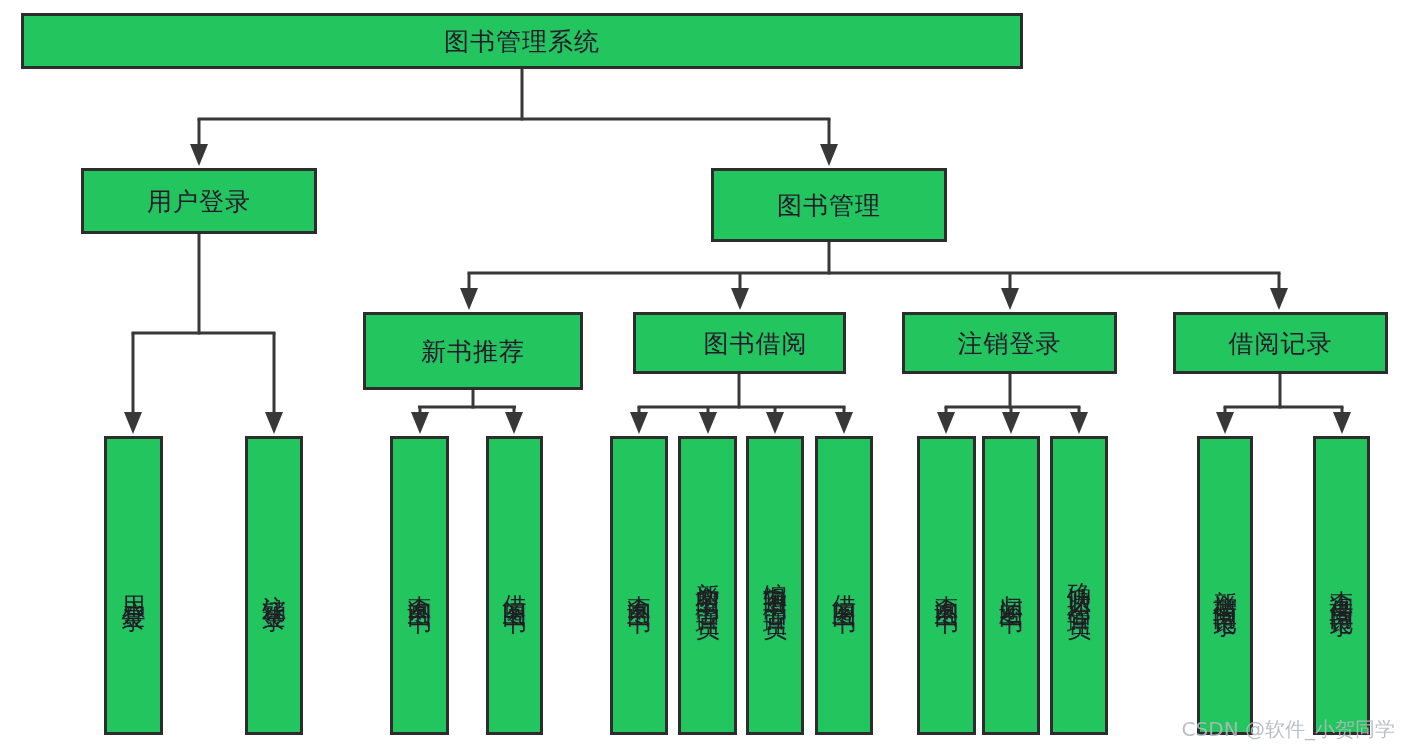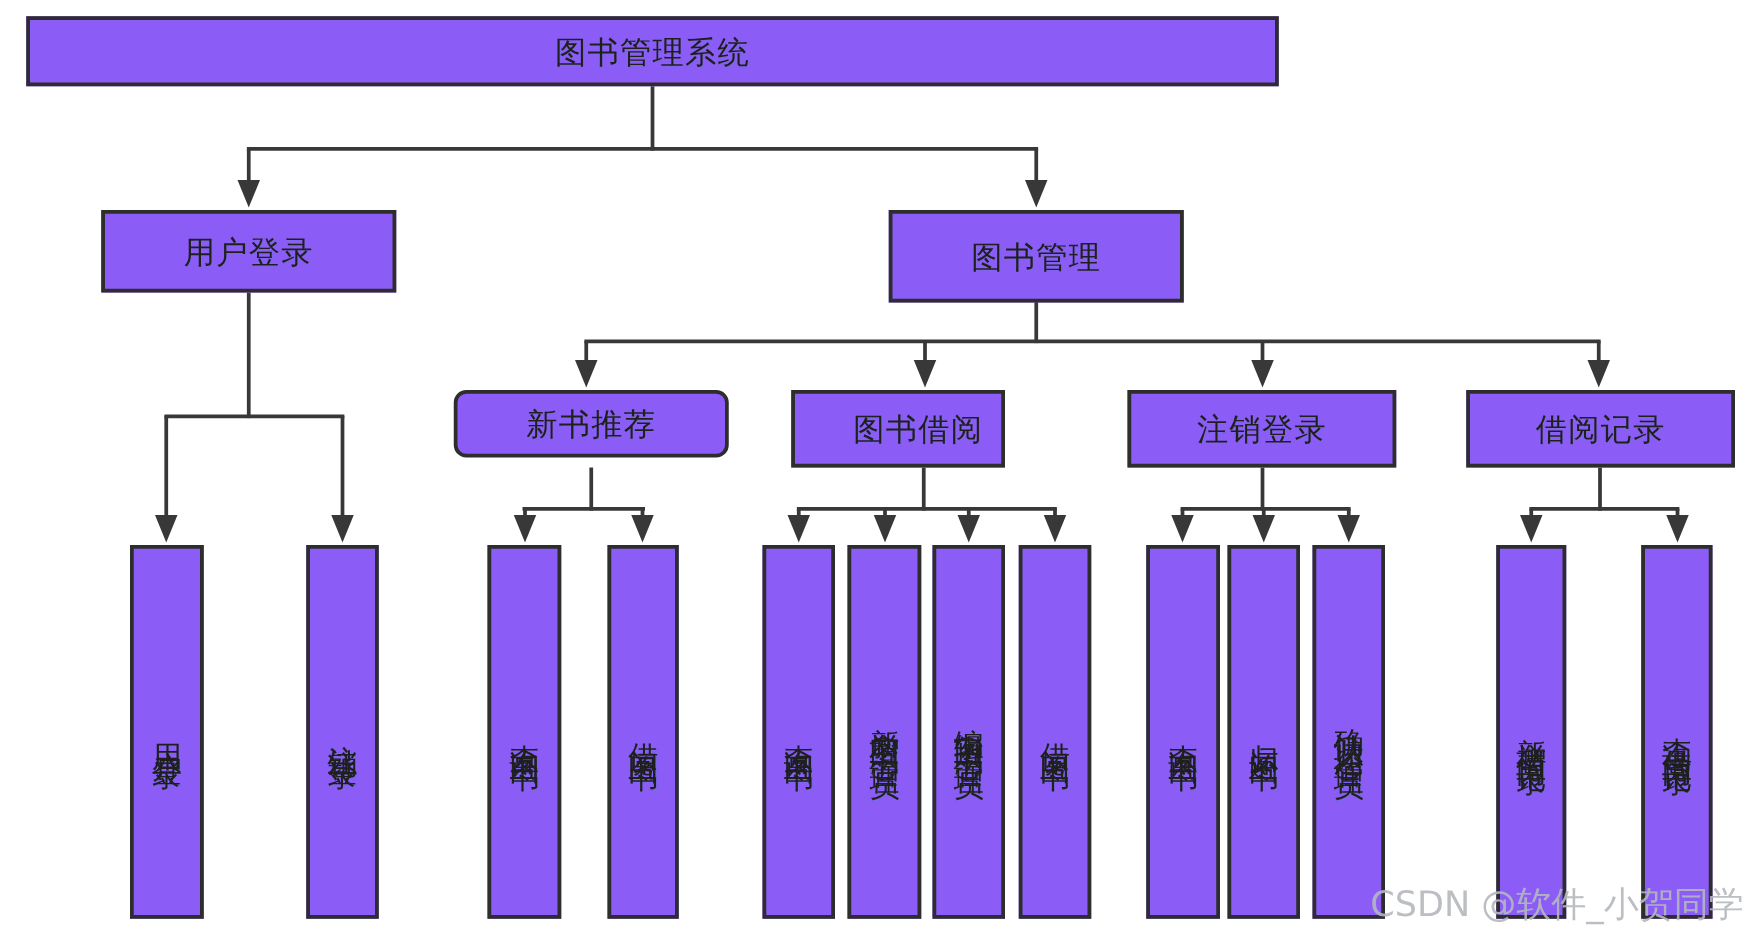--- a/index.html
+++ b/index.html
@@ -24,21 +24,21 @@
   svg.connectors line {
     stroke: #383838;
     stroke-width: 3;
   }
   svg.connectors polygon {
     fill: #383838;
   }
   .node {
     position: absolute;
     box-sizing: border-box;
-    background: #8b5cf6;
+    background: #22c55e;
     border: 3px solid #2d2d2d;
     display: flex;
     align-items: center;
     justify-content: center;
     color: #1f1f1f;
     z-index: 2;
   }
   .node.h span {
     font-size: 25px;
     letter-spacing: 1px;
@@ -51,21 +51,21 @@
     text-orientation: mixed;
     font-size: 24px;
     letter-spacing: 5px;
     line-height: 1;
     text-shadow: 1px 1px 0 rgba(90,130,200,0.25);
   }
   .watermark {
     position: absolute;
     right: 10px;
     bottom: 4px;
-    font-size: 28px;
+    font-size: 20px;
     color: #b4b9be;
     opacity: 0.9;
     z-index: 3;
     white-space: nowrap;
   }
 </style>
 </head>
 <body>
 
 <div class="stage">
@@ -136,24 +136,24 @@
     <span>图书管理系统</span>
   </div>
 
   <div class="node h" style="left:81px; top:168px; width:236px; height:66px;">
     <span>用户登录</span>
   </div>
   <div class="node h" style="left:711px; top:168px; width:236px; height:74px;">
     <span>图书管理</span>
   </div>
 
-  <div class="node h" style="left:363px; top:312px; width:220px; height:54px;border-radius:10px;">
+  <div class="node h" style="left:363px; top:312px; width:220px; height:78px;">
     <span>新书推荐</span>
   </div>
-  <div class="node h" style="left:633px; top:312px; width:171px; height:62px;padding-left:32px;">
+  <div class="node h" style="left:633px; top:312px; width:213px; height:62px;padding-left:32px;">
     <span>图书借阅</span>
   </div>
   <div class="node h" style="left:902px; top:312px; width:215px; height:62px;">
     <span>注销登录</span>
   </div>
   <div class="node h" style="left:1173px; top:312px; width:215px; height:62px;">
     <span>借阅记录</span>
   </div>
 
   <div class="node v" style="left:104px; top:436px; width:59px; height:299px;">

